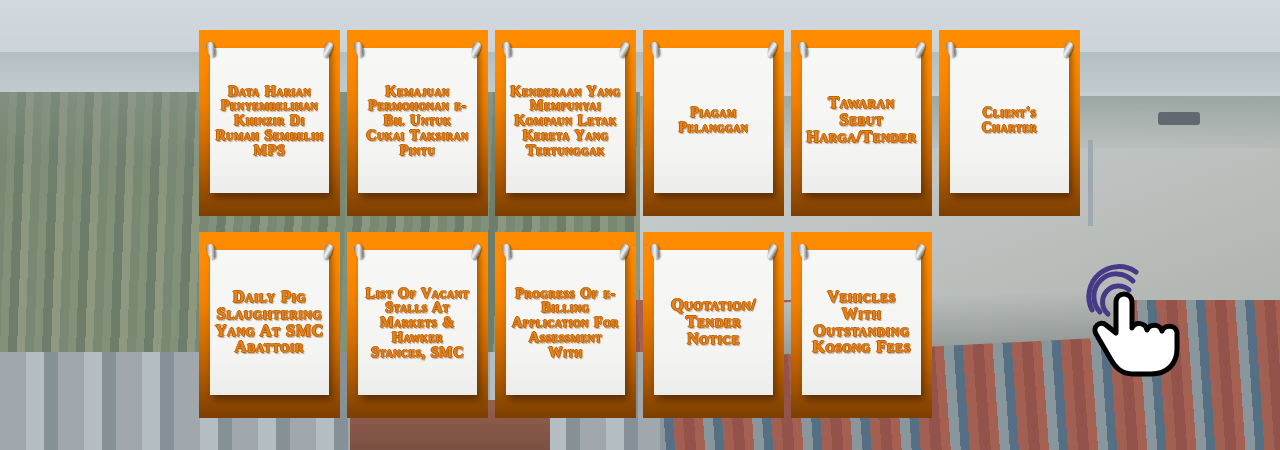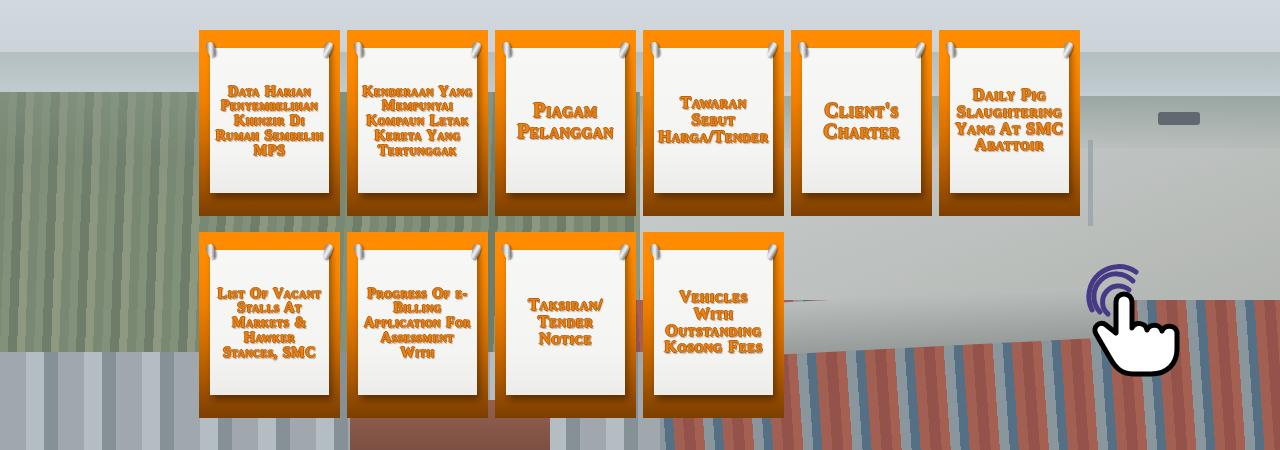--- a/index.html
+++ b/index.html
@@ -135,21 +135,21 @@
     letter-spacing: .4px;
     text-align: center;
     color: #e8821a;
     text-shadow:
       -1px 0 0 #b8620b,  1px 0 0 #b8620b,
        0 -1px 0 #b8620b,  0 1px 0 #b8620b,
        1px 2px 1px rgba(120,62,6,.45);
     word-spacing: 1px;
   }
   .card.t-sm .card-title { font-size: 14.5px; }
-  .card.t-lg .card-title { font-size: 20px; }
+  .card.t-lg .card-title { font-size: 14px; }
 
   
   #cursor {
     position: absolute;
     left: 1082px;
     top: 258px;
     width: 110px;
     height: 120px;
     pointer-events: none;
   }
@@ -179,20 +179,27 @@
         <div class="paper">
           <div class="pin left"></div>
           <div class="pin right"></div>
           <div class="card-title">Data Harian Penyembelihan Khinzir Di Rumah Sembelih MPS</div>
         </div>
       </div>
       <div class="card t-sm">
         <div class="paper">
           <div class="pin left"></div>
           <div class="pin right"></div>
+          <div class="card-title">Kemajuan Permohonan e-Bil Untuk Cukai Taksiran Pintu</div>
+        </div>
+      </div>
+      <div class="card t-sm">
+        <div class="paper">
+          <div class="pin left"></div>
+          <div class="pin right"></div>
           <div class="card-title">Kenderaan Yang Mempunyai Kompaun Letak Kereta Yang Tertunggak</div>
         </div>
       </div>
       <div class="card t-lg">
         <div class="paper">
           <div class="pin left"></div>
           <div class="pin right"></div>
           <div class="card-title">Piagam Pelanggan</div>
         </div>
       </div>
@@ -228,21 +235,21 @@
         <div class="paper">
           <div class="pin left"></div>
           <div class="pin right"></div>
           <div class="card-title">Progress Of e-Billing Application For Assessment With</div>
         </div>
       </div>
       <div class="card ">
         <div class="paper">
           <div class="pin left"></div>
           <div class="pin right"></div>
-          <div class="card-title">Taksiran/ Tender Notice</div>
+          <div class="card-title">Quotation/ Tender Notice</div>
         </div>
       </div>
       <div class="card ">
         <div class="paper">
           <div class="pin left"></div>
           <div class="pin right"></div>
           <div class="card-title">Vehicles With Outstanding Kosong Fees</div>
         </div>
       </div>
     </div>

